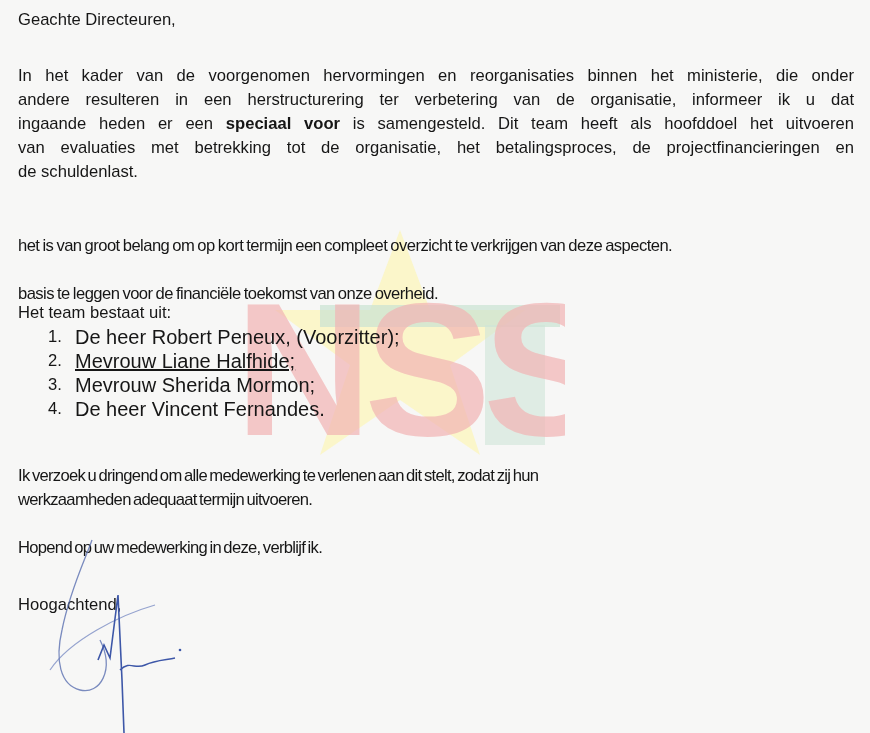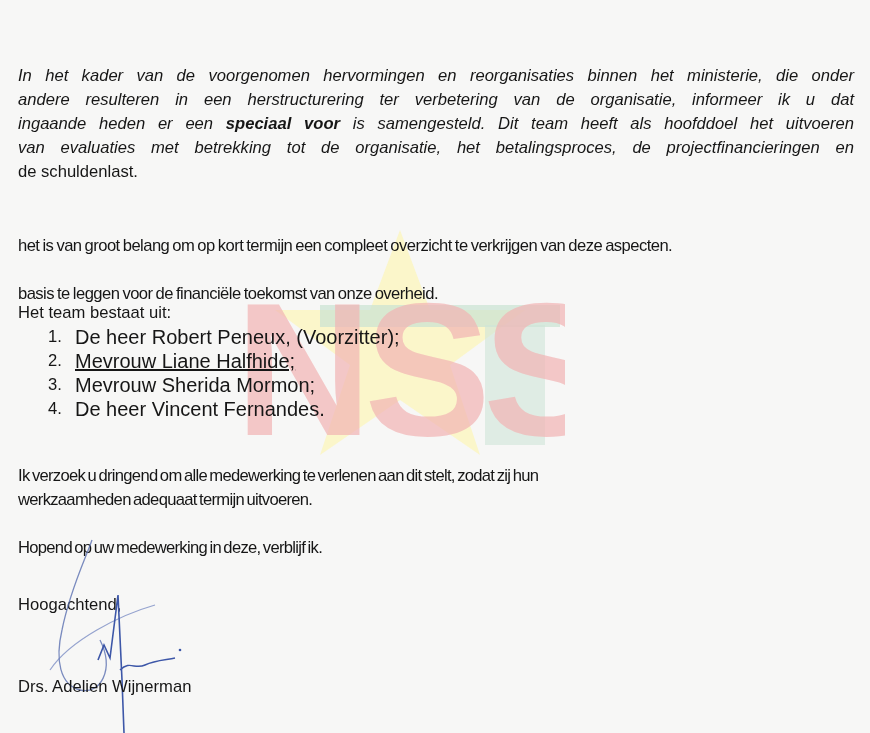--- a/index.html
+++ b/index.html
@@ -9,40 +9,41 @@
     font-family: "Liberation Sans", sans-serif;
     color: #161616;
     position: relative;
   }
   .page { position: absolute; left: 0; top: 0; width: 870px; height: 733px; }
   .watermark { position: absolute; left: 225px; top: 230px; width: 340px; height: 230px; pointer-events: none; }
   .line {
     position: absolute; left: 18px; font-size: 16.6px; line-height: 20px;
     white-space: nowrap;
   }
-  .just { width: 836px; text-align: justify; text-align-last: justify; font-style: italic; }
+  .just { width: 836px; text-align: justify; text-align-last: justify; }
   .cond { letter-spacing: -0.55px; word-spacing: -1px; margin-top: 28px; }
   .cond2 { letter-spacing: -0.7px; word-spacing: -1.5px; }
   b { font-weight: bold; }
   .list-num { position: absolute; left: 48px; font-size: 16.6px; line-height: 20px; }
   .list-text { position: absolute; left: 75px; font-size: 20px; line-height: 20px; white-space: nowrap; }
   .signature { position: absolute; left: 40px; top: 520px; width: 160px; height: 213px; pointer-events: none; }
 </style>
 </head>
 <body>
 
 <div class="page">
 
   <svg class="watermark" viewBox="0 0 340 230">
     <polygon points="175,0 205,80 300,80 225,135 255,225 175,170 95,225 125,135 50,80 145,80" fill="#fbf6c2" opacity="0.85"></polygon>
     <rect x="95" y="75" width="240" height="22" fill="#c9e2d3" opacity="0.7"></rect>
     <rect x="260" y="95" width="60" height="120" fill="#cfe5d8" opacity="0.6"></rect>
     <text x="10" y="205" font-family="Liberation Sans, sans-serif" font-weight="bold" font-size="190" fill="#f2b4b4" opacity="0.7" letter-spacing="-8">NSS</text>
   </svg>
 
+  <div class="line" style="top:10px;">Geachte Directeuren,</div>
 
   <div class="line just" style="top:66px;">In het kader van de voorgenomen hervormingen en reorganisaties binnen het ministerie, die onder</div>
   <div class="line just" style="top:90px;">andere resulteren in een herstructurering ter verbetering van de organisatie, informeer ik u dat</div>
   <div class="line just" style="top:114px;"><span>ingaande heden er een </span><b>speciaal voor</b><span> is samengesteld. Dit team heeft als hoofddoel het uitvoeren</span></div>
   <div class="line just" style="top:138px;">van evaluaties met betrekking tot de organisatie, het betalingsproces, de projectfinancieringen en</div>
   <div class="line" style="top:162px;">de schuldenlast.</div>
 
   <div class="line cond" style="top:208px;">het is van groot belang om op kort termijn een compleet overzicht te verkrijgen van deze aspecten.</div>
   <div class="line" style="top:303px;">Het team bestaat uit:</div>
 
@@ -74,15 +75,14 @@
   <div class="line" style="top:595px;">Hoogachtend,</div>
 
   <svg class="signature" viewBox="0 0 160 213">
     <path d="M52 20 C 45 40, 30 70, 22 110 C 15 140, 20 165, 40 170 C 60 175, 75 150, 60 120" fill="none" stroke="#5a6fb0" stroke-width="1.3" opacity="0.8"></path>
     <path d="M10 150 C 30 120, 80 95, 115 85" fill="none" stroke="#6b7fbd" stroke-width="1.2" opacity="0.7"></path>
     <path d="M58 140 L 64 125 L 70 138 L 78 75 L 82 160 L 84 213" fill="none" stroke="#3d57a8" stroke-width="1.6"></path>
     <path d="M80 150 C 90 140, 95 150, 105 145 C 115 140, 125 140, 135 138" fill="none" stroke="#3d57a8" stroke-width="1.5"></path>
     <circle cx="140" cy="130" r="1.3" fill="#3d57a8"></circle>
   </svg>
 
-  <div class="line" style="top:677px;">Drs. Adelien Wijnerman</div>
 
 </div>
 
 </body></html>

